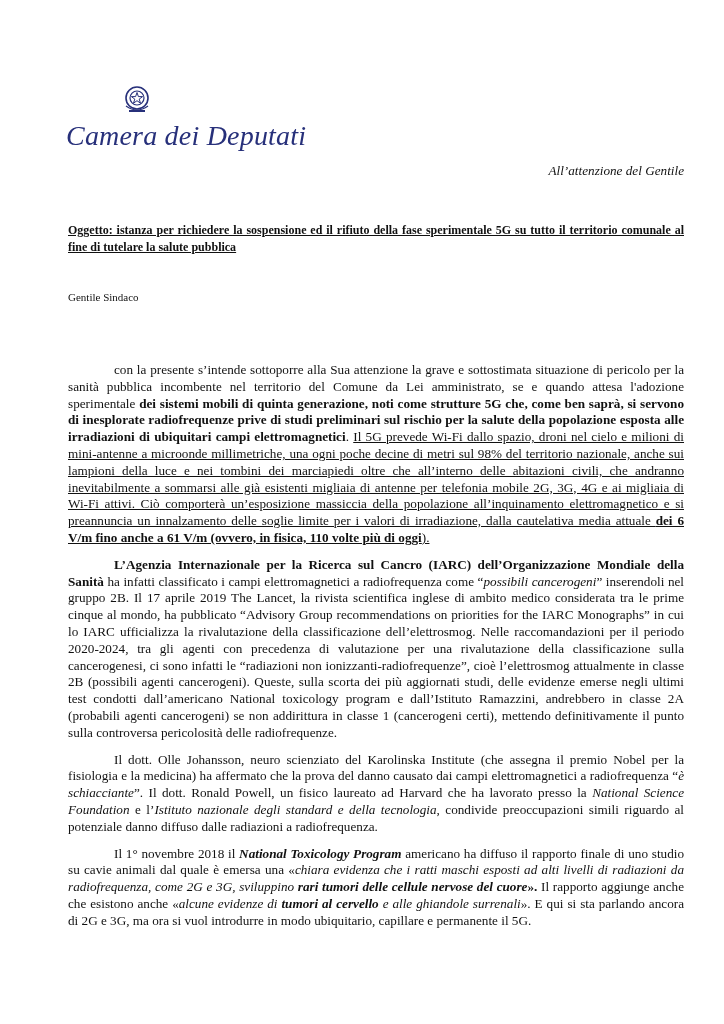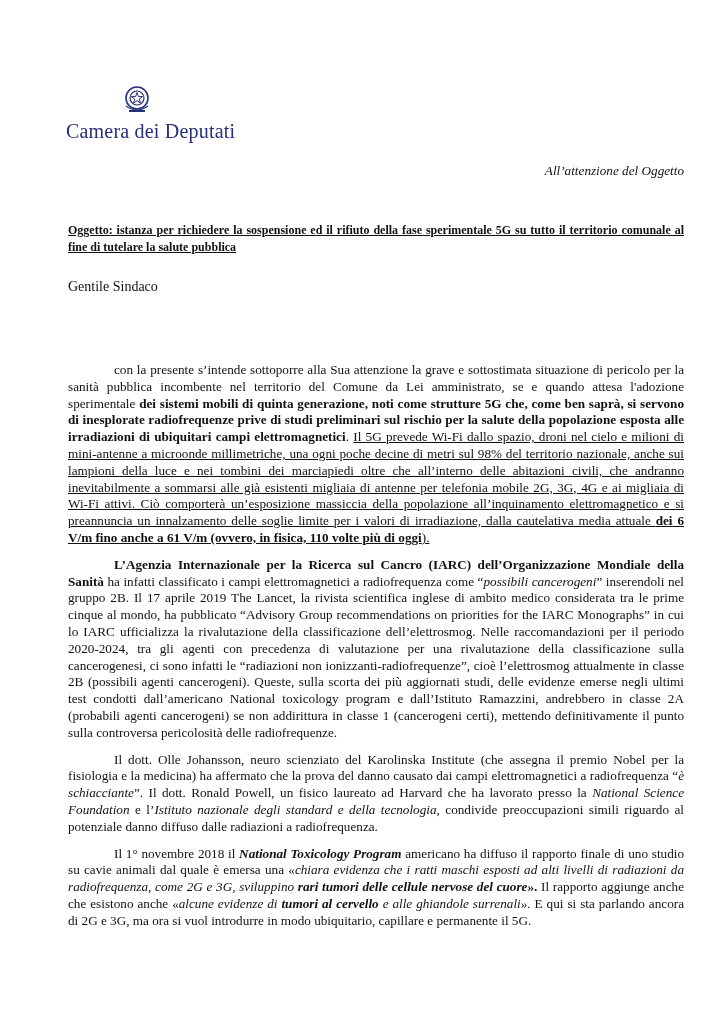--- a/index.html
+++ b/index.html
@@ -1,45 +1,45 @@
 <!DOCTYPE html>
 <html><head>
 <meta charset="utf-8">
 <style>
   html, body { margin: 0; padding: 0; background: #ffffff; }
   body { width: 724px; height: 1024px; position: relative; overflow: hidden;
          font-family: "Liberation Serif", "DejaVu Serif", serif; color: #111; }
   .header { position: absolute; left: 66px; top: 84px; width: 180px; }
   .emblem { position: absolute; left: 54px; top: 0; width: 34px; height: 30px; }
   .logo-text { position: absolute; left: 0; top: 36px; font-family: "Liberation Serif", serif;
-               font-size: 20px; color: #27307a; letter-spacing: 0.2px;
+               font-style: italic; font-size: 28px; color: #27307a; letter-spacing: 0.2px;
                white-space: nowrap; }
   .addressee { position: absolute; right: 40px; top: 163px; font-style: italic; font-size: 13.2px; }
   .subject { position: absolute; left: 68px; width: 616px; top: 222px; font-weight: bold;
              font-size: 12px; line-height: 17px; text-decoration: underline; text-align: justify; }
-  .greeting { position: absolute; left: 68px; top: 279px; font-size: 14px; }
+  .greeting { position: absolute; left: 68px; top: 291px; font-size: 11px; }
   .body { position: absolute; left: 68px; width: 616px; top: 318px; font-size: 13.2px;
           line-height: 16.8px; text-align: justify; margin-top: 44px; }
   .body p { margin: 0 0 10px 0; text-indent: 46px; }
 </style>
 </head>
 <body>
 
 <div class="header">
   <svg class="emblem" viewBox="0 0 34 30">
     <circle cx="17" cy="14" r="11" fill="none" stroke="#27307a" stroke-width="1.6"></circle>
     <circle cx="17" cy="14" r="7" fill="none" stroke="#27307a" stroke-width="1.2"></circle>
     <polygon points="17,8.5 18.4,12.6 22.6,12.6 19.2,15.1 20.5,19.2 17,16.7 13.5,19.2 14.8,15.1 11.4,12.6 15.6,12.6" fill="none" stroke="#27307a" stroke-width="1"></polygon>
     <path d="M6 22 Q17 30 28 22" fill="none" stroke="#27307a" stroke-width="1.2"></path>
     <rect x="9" y="26" width="16" height="2" fill="#27307a"></rect>
   </svg>
   <div class="logo-text">Camera dei Deputati</div>
 </div>
 
-<div class="addressee">All’attenzione del Oggetto</div>
+<div class="addressee">All’attenzione del Gentile</div>
 
 <div class="subject">Oggetto: istanza per richiedere la sospensione ed il rifiuto della fase sperimentale 5G su tutto il territorio comunale al fine di tutelare la salute pubblica</div>
 
 <div class="greeting">Gentile Sindaco</div>
 
 <div class="body">
   <p><span>con la presente s’intende sottoporre alla Sua attenzione la grave e sottostimata situazione di pericolo per la sanità pubblica incombente nel territorio del Comune da Lei amministrato, se e quando attesa l'adozione sperimentale </span><span style="font-weight: bold;">dei sistemi mobili di quinta generazione, noti come strutture 5G che, come ben saprà, si servono di inesplorate radiofrequenze prive di studi preliminari sul rischio per la salute della popolazione esposta alle irradiazioni di ubiquitari campi elettromagnetici</span><span>. </span><span style="text-decoration: underline;">Il 5G prevede Wi-Fi dallo spazio, droni nel cielo e milioni di mini-antenne a microonde millimetriche, una ogni poche decine di metri sul 98% del territorio nazionale, anche sui lampioni della luce e nei tombini dei marciapiedi oltre che all’interno delle abitazioni civili, che andranno inevitabilmente a sommarsi alle già esistenti migliaia di antenne per telefonia mobile 2G, 3G, 4G e ai migliaia di Wi-Fi attivi. Ciò comporterà un’esposizione massiccia della popolazione all’inquinamento elettromagnetico e si preannuncia un innalzamento delle soglie limite per i valori di irradiazione, dalla cautelativa media attuale </span><span style="font-weight: bold; text-decoration: underline;">dei 6 V/m fino anche a 61 V/m (ovvero, in fisica, 110 volte più di oggi</span><span style="text-decoration: underline;">).</span></p>
   <p><span style="font-weight: bold;">L’Agenzia Internazionale per la Ricerca sul Cancro (IARC) dell’Organizzazione Mondiale della Sanità</span><span> ha infatti classificato i campi elettromagnetici a radiofrequenza come “</span><span style="font-style: italic;">possibili cancerogeni</span><span>” inserendoli nel gruppo 2B. Il 17 aprile 2019 The Lancet, la rivista scientifica inglese di ambito medico considerata tra le prime cinque al mondo, ha pubblicato “Advisory Group recommendations on priorities for the IARC Monographs” in cui lo IARC ufficializza la rivalutazione della classificazione dell’elettrosmog. Nelle raccomandazioni per il periodo 2020-2024, tra gli agenti con precedenza di valutazione per una rivalutazione della classificazione sulla cancerogenesi, ci sono infatti le “radiazioni non ionizzanti-radiofrequenze”, cioè l’elettrosmog attualmente in classe 2B (possibili agenti cancerogeni). Queste, sulla scorta dei più aggiornati studi, delle evidenze emerse negli ultimi test condotti dall’americano National toxicology program e dall’Istituto Ramazzini, andrebbero in classe 2A (probabili agenti cancerogeni) se non addirittura in classe 1 (cancerogeni certi), mettendo definitivamente il punto sulla controversa pericolosità delle radiofrequenze.</span></p>
   <p><span>Il dott. Olle Johansson, neuro scienziato del Karolinska Institute (che assegna il premio Nobel per la fisiologia e la medicina) ha affermato che la prova del danno causato dai campi elettromagnetici a radiofrequenza “</span><span style="font-style: italic;">è schiacciante</span><span>”. Il dott. Ronald Powell, un fisico laureato ad Harvard che ha lavorato presso la </span><span style="font-style: italic;">National Science Foundation</span><span> e l’</span><span style="font-style: italic;">Istituto nazionale degli standard e della tecnologia</span><span>, condivide preoccupazioni simili riguardo al potenziale danno diffuso dalle radiazioni a radiofrequenza.</span></p>
   <p><span>Il 1° novembre 2018 il </span><span style="font-weight: bold; font-style: italic;">National Toxicology Program</span><span> americano ha diffuso il rapporto finale di uno studio su cavie animali dal quale è emersa una «</span><span style="font-style: italic;">chiara evidenza che i ratti maschi esposti ad alti livelli di radiazioni da radiofrequenza, come 2G e 3G, sviluppino </span><span style="font-weight: bold; font-style: italic;">rari tumori delle cellule nervose del cuore</span><span style="font-weight: bold;">».</span><span> Il rapporto aggiunge anche che esistono anche «</span><span style="font-style: italic;">alcune evidenze di </span><span style="font-weight: bold; font-style: italic;">tumori al cervello</span><span style="font-style: italic;"> e alle ghiandole surrenali</span><span>». E qui si sta parlando ancora di 2G e 3G, ma ora si vuol introdurre in modo ubiquitario, capillare e permanente il 5G.</span></p>

